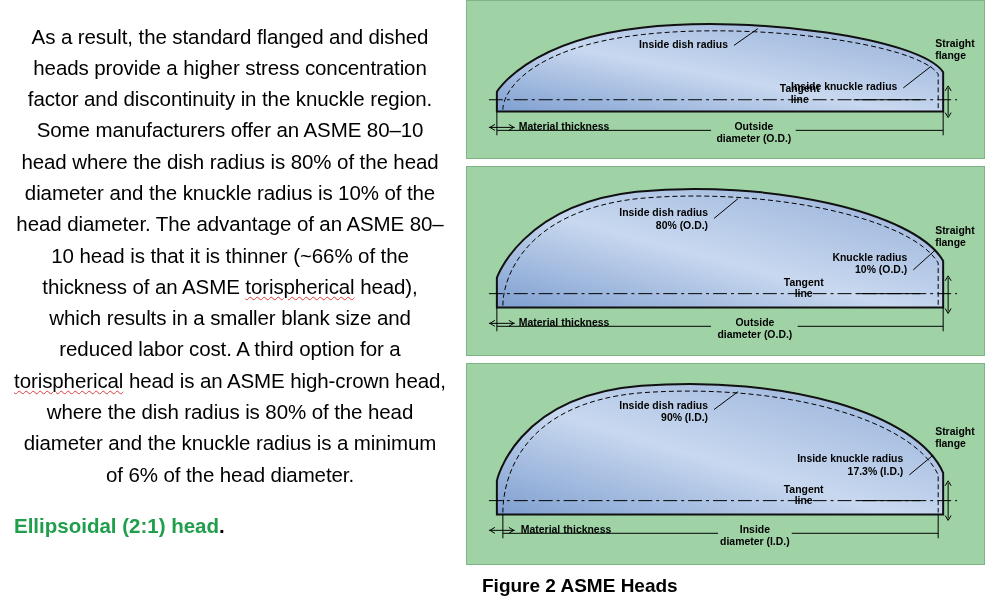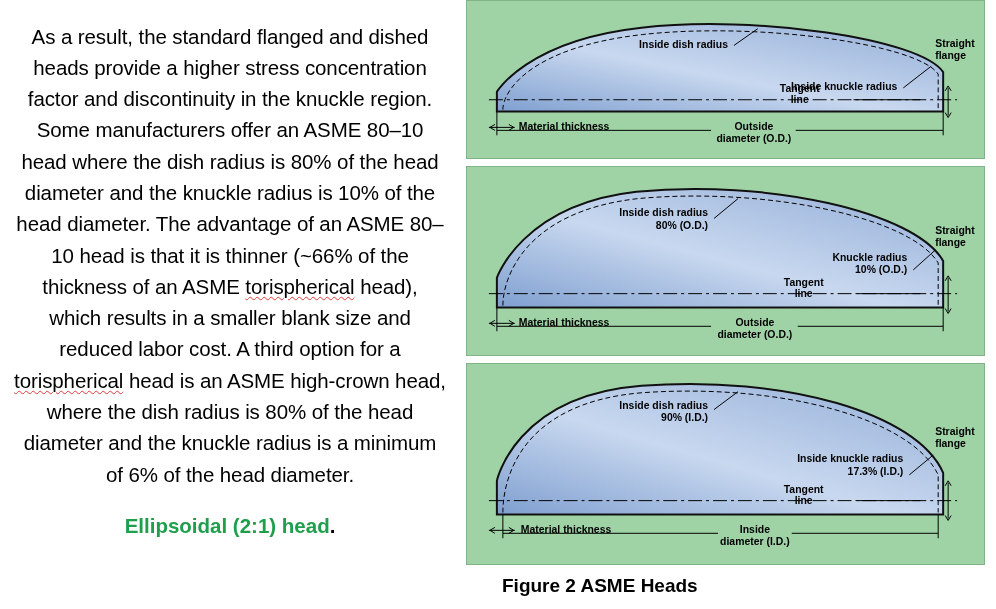--- a/index.html
+++ b/index.html
@@ -39,21 +39,20 @@
     text-decoration-style: wavy;
     text-decoration-color: #e03a3a;
     text-decoration-thickness: 1px;
     text-underline-offset: 2px;
   }
   #ellipsoidal-line {
     font-size: 20.5px;
     line-height: 31.3px;
     font-weight: bold;
     color: #1f9e4b;
-    text-align: center;
   }
   #ellipsoidal-line .period {
     color: #000000;
     font-weight: bold;
   }
 
   
   #figure-column {
     position: absolute;
     left: 466px;
@@ -108,21 +107,20 @@
     stroke-dasharray: 5 3;
   }
 
   #figure-caption {
     position: absolute;
     left: 16px;
     top: 575px;
     font-size: 19px;
     font-weight: bold;
     color: #000000;
-    margin-left: 20px;
   }
 </style>
 </head>
 <body>
 
 <div id="page">
 
   <div id="text-column">
     <p id="body-paragraph"><span>As a result, the standard flanged and dished heads provide a higher stress concentration factor and discontinuity in the knuckle region. Some manufacturers offer an ASME 80–10 head where the dish radius is 80% of the head diameter and the knuckle radius is 10% of the head diameter. The advantage of an ASME 80–10 head is that it is thinner (~66% of the thickness of an ASME </span><span class="spell">torispherical</span><span> head), which results in a smaller blank size and reduced labor cost. A third option for a </span><span class="spell">torispherical</span><span> head is an ASME high-crown head, where the dish radius is 80% of the head diameter and the knuckle radius is a minimum of 6% of the head diameter. </span></p>
     <p id="ellipsoidal-line">

